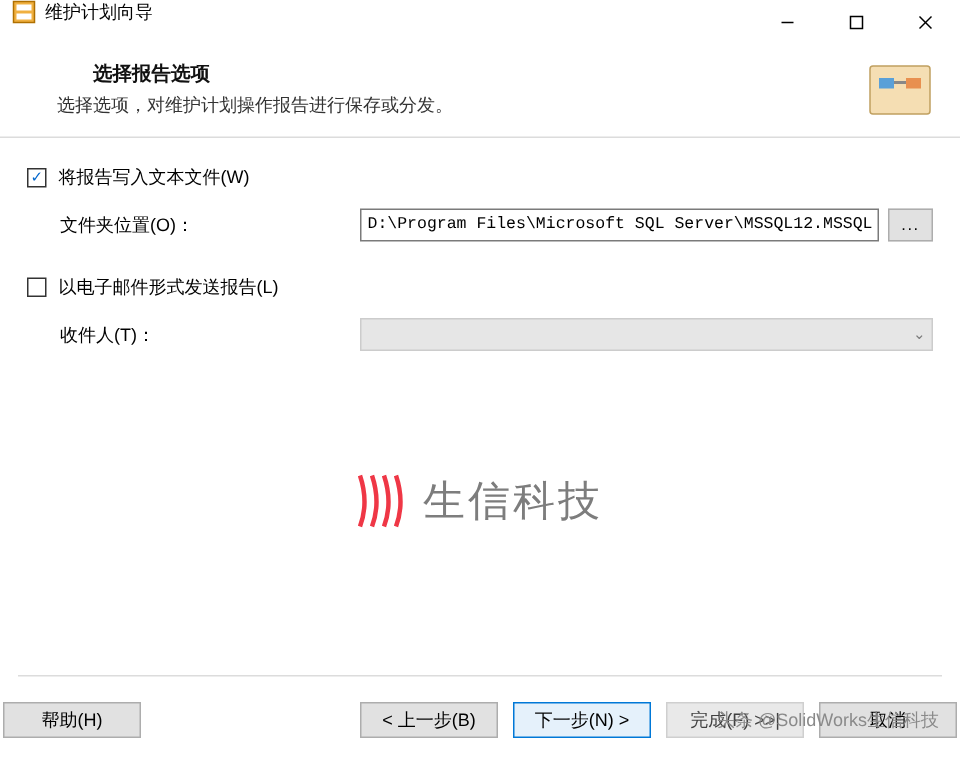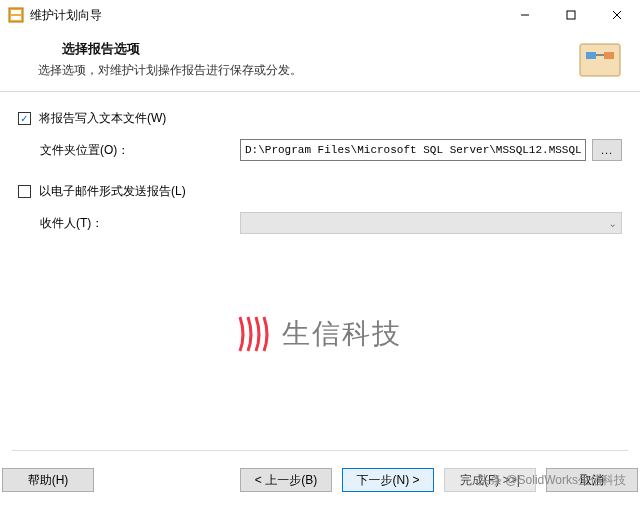--- a/index.html
+++ b/index.html
@@ -8,21 +8,20 @@
       font-size: 12px;
       background: #ffffff;
       width: 640px;
       height: 505px;
       overflow: hidden;
       position: relative;
     }
     .titlebar {
       height: 30px;
       display: flex;
-      align-items: center;
       padding: 0 0 0 8px;
       background: #ffffff;
     }
     .titlebar-icon {
       width: 16px; height: 16px;
     }
     .titlebar-title {
       margin-left: 6px;
       font-size: 12px;
       color: #000;

